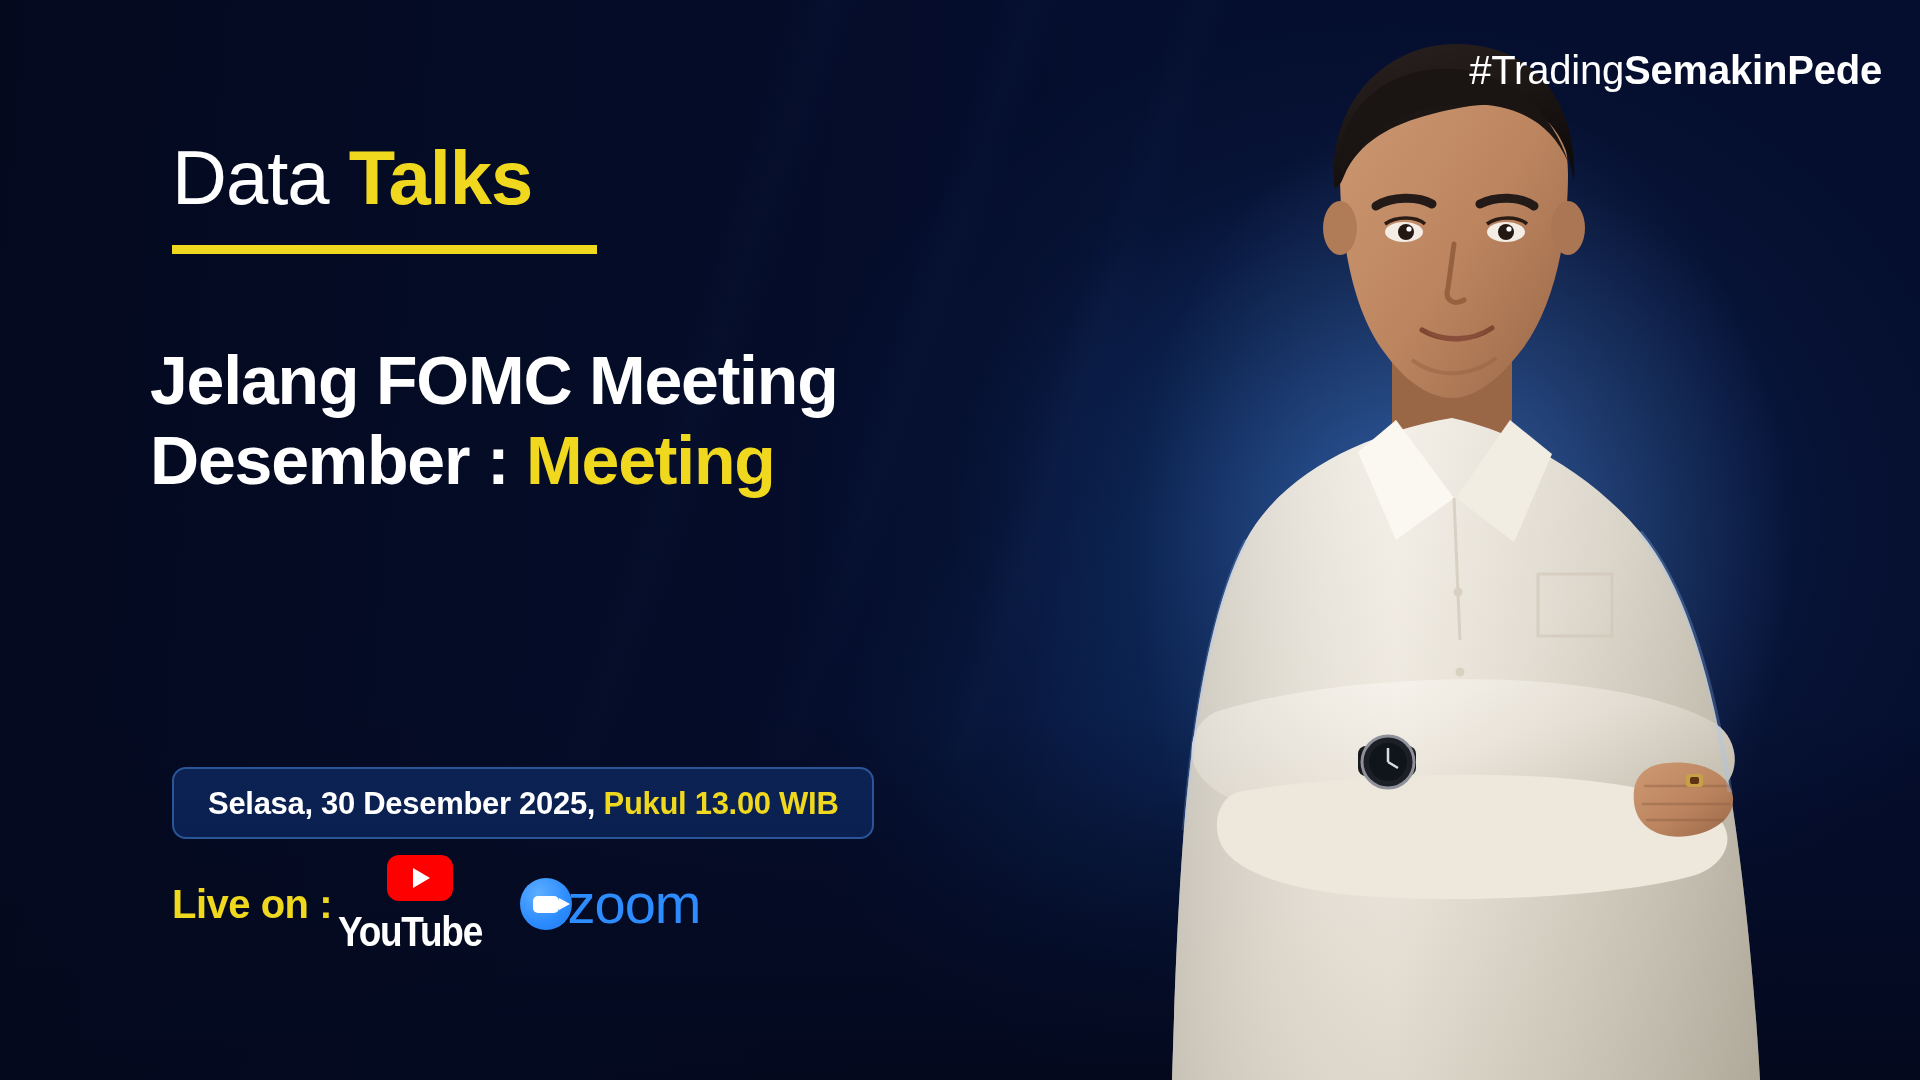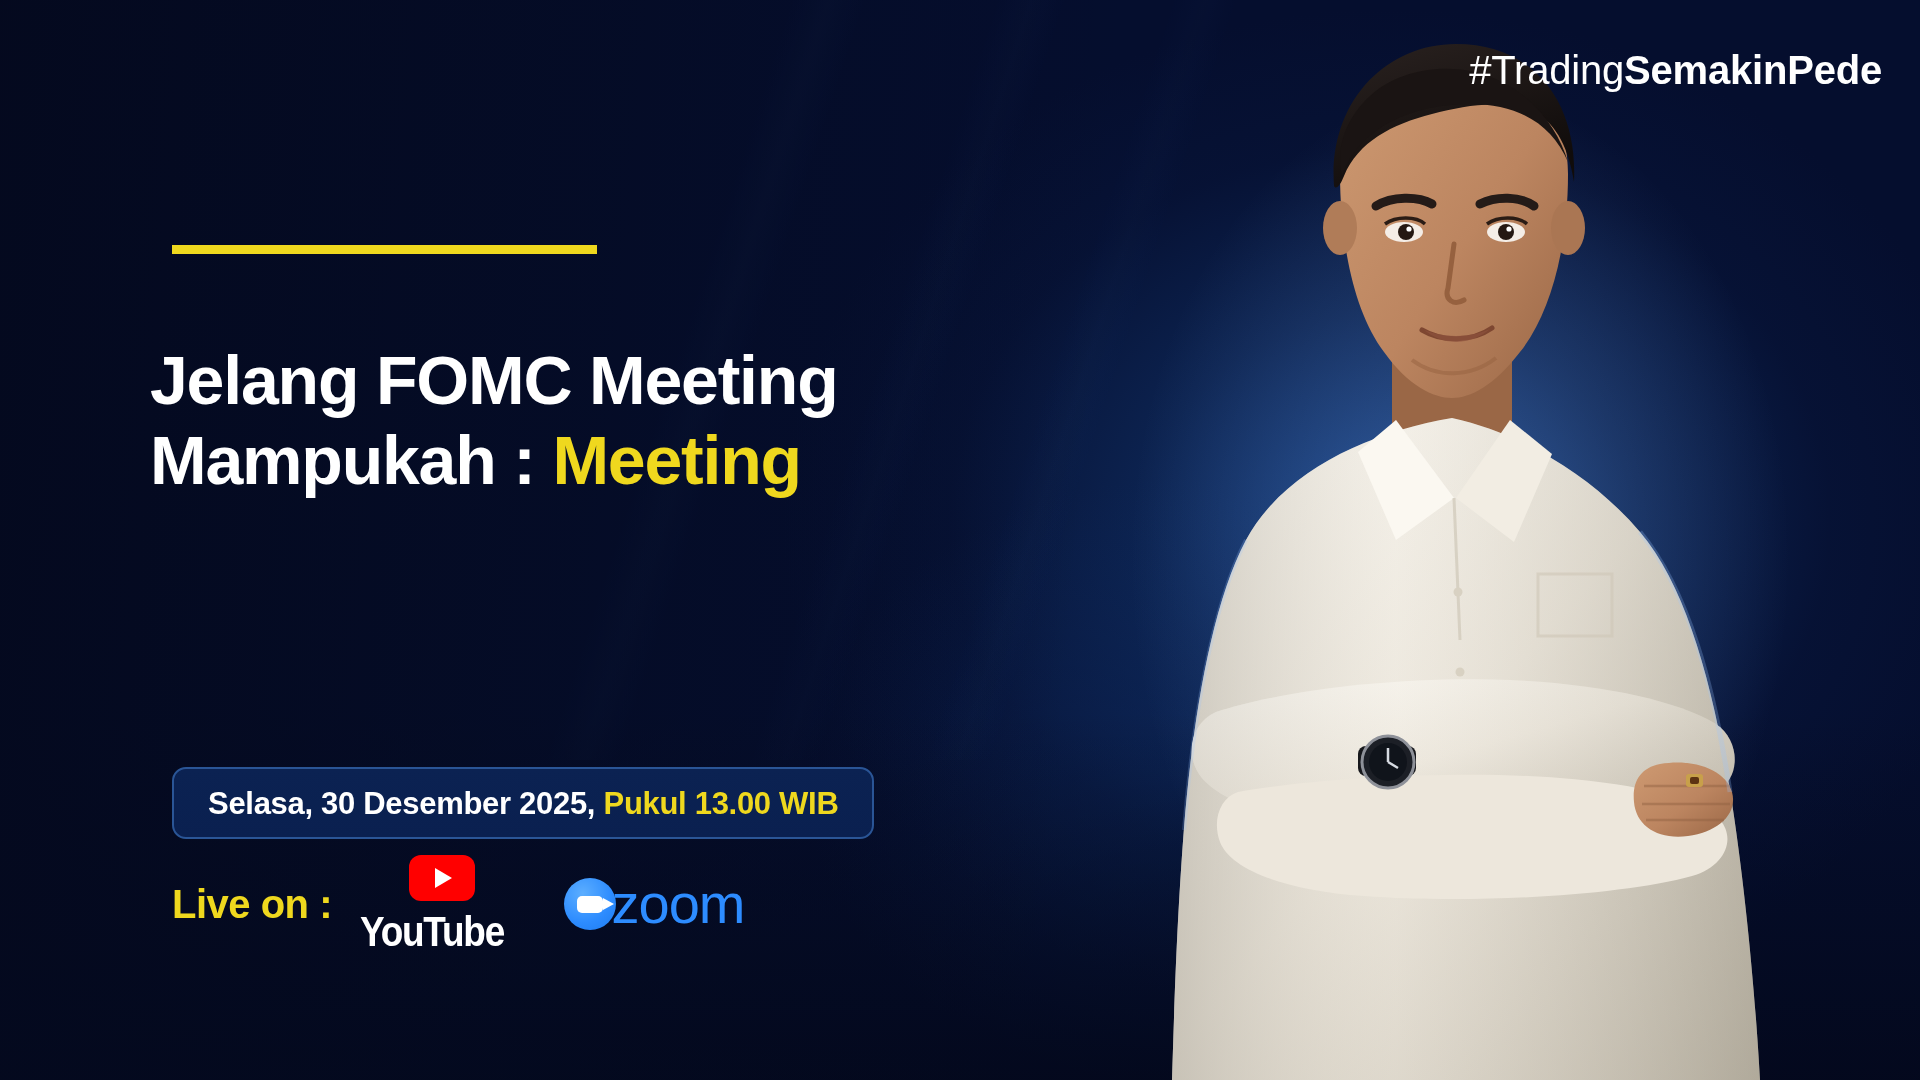--- a/index.html
+++ b/index.html
@@ -127,21 +127,21 @@
   }
   .date-white  { color:#ffffff; }
   .date-yellow { color:#EFD81E; }
 
   
   .live-row {
     position:absolute;
     left:172px; top:872px;
     height:64px;
     display:flex; align-items:center;
-    gap:28px;
+    gap:6px;
     white-space:nowrap;
   }
   .live-label {
     font-size:40px;
     font-weight:700;
     color:#EFD81E;
     letter-spacing:-0.5px;
     line-height:1;
   }
 
@@ -360,28 +360,33 @@
 
       <path d="M206 540 C 170 610, 152 730, 144 830" stroke="#9CC4FF" stroke-width="4" opacity="0.22" fill="none"></path>
       <path d="M600 532 C 648 590, 674 686, 690 792" stroke="#9CC4FF" stroke-width="5" opacity="0.26" fill="none"></path>
     </svg>
   </div>
 
   <div class="hashtag">
     <span class="light">#Trading</span><span class="bold">SemakinPede</span>
   </div>
 
+  <div class="brand">
+    <div class="brand-line">
+      <span class="brand-data">Data </span><span class="brand-talks">Talks</span>
+    </div>
+  </div>
   <div class="brand-rule"></div>
 
   <div class="headline">
     <div class="hl-line">
       <span class="hl-white">Jelang FOMC Meeting</span>
     </div>
     <div class="hl-line">
-      <span class="hl-white">Mampukah : </span><span class="hl-yellow">Meeting</span>
+      <span class="hl-white">Desember : </span><span class="hl-yellow">Meeting</span>
     </div>
   </div>
 
   <div class="date-badge">
     <div class="date-text">
       <span class="date-white">Selasa, 30 Desember 2025, </span><span class="date-yellow">Pukul 13.00 WIB</span>
     </div>
   </div>
 
   <div class="live-row">

